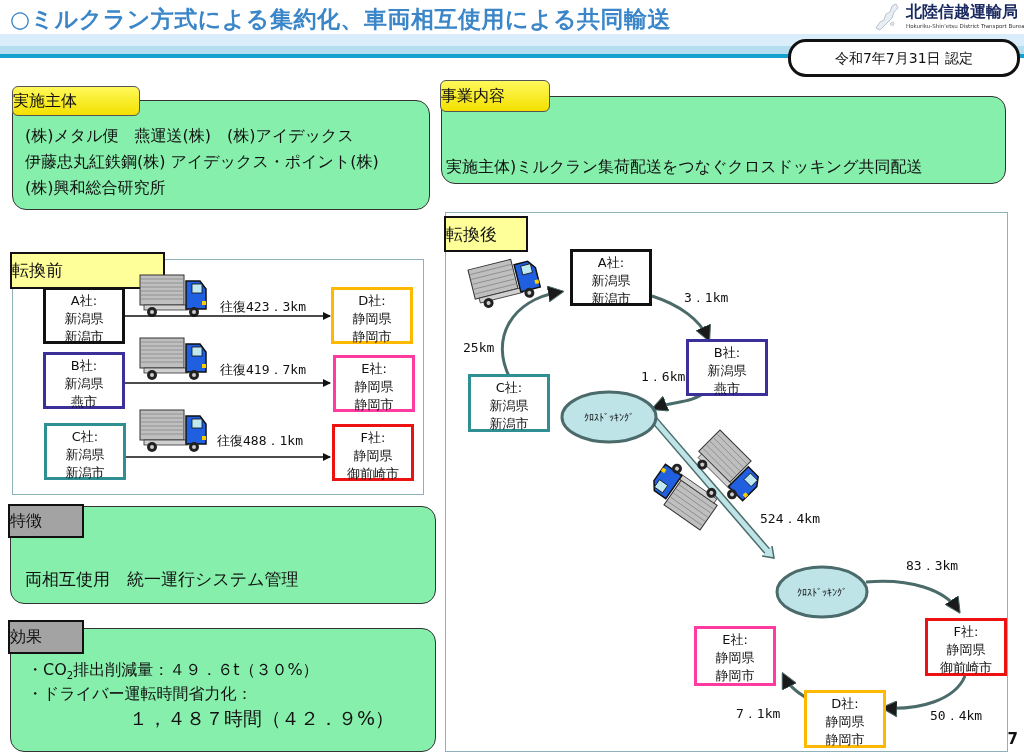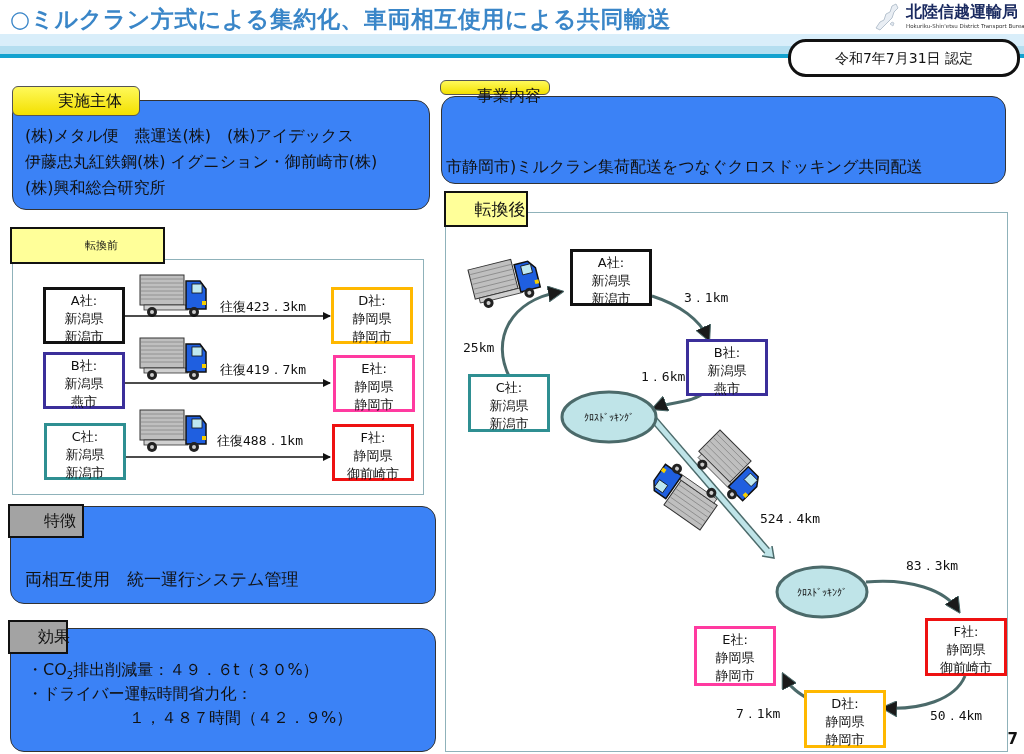--- a/index.html
+++ b/index.html
@@ -13,24 +13,24 @@
   #band3 { left:0; top:54px; width:1024px; height:4px; background:#13a2cf; }
   
   #logo { left:872px; top:2px; width:150px; height:34px;text-decoration:underline; }
   #logo-mark { left:0; top:0; width:30px; height:32px; }
   #logo-name { left:34px; top:0; font-size:16px; font-weight:bold; color:#1a2a60; white-space:nowrap; }
   #logo-en { left:34px; top:21px; font-size:5.5px; color:#333; white-space:nowrap; }
   
   #cert { left:788px; top:39px; width:232px; height:38px; border:3px solid #111; border-radius:18px; background:#fff;
           box-sizing:border-box; text-align:center; line-height:32px; font-size:14px; }
   
-  .panel { border:1.5px solid #333; border-radius:14px; background:#3b82f6; box-sizing:border-box; }
-  .tag { box-sizing:border-box; text-align:center; font-size:16px; white-space:nowrap;padding-left:28px; }
+  .panel { border:1.5px solid #333; border-radius:14px; background:#86efac; box-sizing:border-box; }
+  .tag { box-sizing:border-box; text-align:left; font-size:16px; white-space:nowrap; }
   .tag-yellow { background:#fff200; background:linear-gradient(#fff95a,#f3e000); border:1.5px solid #555; border-radius:6px; }
-  .tag-pale { background:#ffff99; border:2.5px solid #111; }
+  .tag-pale { background:#ffff99; border:2.5px solid #111;margin-top:25px; }
   .tag-green { background:#a3a3a3; border:2.5px solid #111; }
   .txt { font-size:16px; line-height:26px; white-space:nowrap; }
   .frame { border:1.5px solid #8fb2ba; box-sizing:border-box; background:#fff; }
   .cbox { position:absolute; box-sizing:border-box; background:#fff; text-align:center; font-size:13px; line-height:18px; padding-top:2px; }
   .km { position:absolute; font-size:13px; white-space:nowrap; font-family:"DejaVu Sans Mono","Liberation Mono",monospace; }
   #page-num { right:6px; bottom:6px; font-size:15px; font-weight:bold; }
   svg text { font-family:"DejaVu Sans", sans-serif; }
 </style>
 </head>
 <body>
@@ -46,32 +46,32 @@
     <path d="M18 22 l2 -2 l2 1 l-1 3 z" fill="#dfe6ee" stroke="#b7c3cf" stroke-width="0.8"></path>
   </svg>
   <div class="abs" id="logo-name">北陸信越運輸局</div>
   <div class="abs" id="logo-en">Hokuriku-Shin'etsu District Transport Bureau</div>
 </div>
 
 <div class="abs" id="cert">令和7年7月31日 認定</div>
 
 <div class="abs panel" style="left:12px;top:100px;width:418px;height:110px;">
   <div class="abs txt" style="left:12px;top:22px;">(株)メタル便　燕運送(株)　(株)アイデックス</div>
-  <div class="abs txt" style="left:12px;top:48px;">伊藤忠丸紅鉄鋼(株) イグニション・御前崎市(株)</div>
+  <div class="abs txt" style="left:12px;top:48px;">伊藤忠丸紅鉄鋼(株) アイデックス・ポイント(株)</div>
   <div class="abs txt" style="left:12px;top:74px;">(株)興和総合研究所</div>
 </div>
 <div class="abs tag tag-yellow" style="left:12px;top:86px;width:128px;height:30px;line-height:27px;">実施主体</div>
 
 <div class="abs panel" style="left:441px;top:96px;width:565px;height:88px;">
-  <div class="abs txt" style="left:4px;top:57px;">市静岡市)ミルクラン集荷配送をつなぐクロスドッキング共同配送</div>
-</div>
-<div class="abs tag tag-yellow" style="left:440px;top:80px;width:110px;height:15px;line-height:29px;">事業内容</div>
+  <div class="abs txt" style="left:4px;top:57px;">実施主体)ミルクラン集荷配送をつなぐクロスドッキング共同配送</div>
+</div>
+<div class="abs tag tag-yellow" style="left:440px;top:80px;width:110px;height:32px;line-height:29px;">事業内容</div>
 
 <div class="abs frame" style="left:12px;top:259px;width:412px;height:236px;"></div>
-<div class="abs tag tag-pale" style="left:10px;top:227px;width:155px;height:37px;line-height:33px;font-size:11px;">転換前</div>
+<div class="abs tag tag-pale" style="left:10px;top:227px;width:155px;height:37px;line-height:33px;font-size:17px;">転換前</div>
 
 <svg class="abs" style="left:0;top:0;width:440px;height:500px;">
   <defs>
     <marker id="arrBlack" markerWidth="8" markerHeight="8" refX="7" refY="4" orient="auto" markerUnits="userSpaceOnUse">
       <path d="M0,0 L8,4 L0,8 Z" fill="#111"></path>
     </marker>
     <g id="truck">
       <rect x="0" y="0" width="44" height="30" fill="#bfbfbf" stroke="#333" stroke-width="1"></rect>
       <g stroke="#888" stroke-width="0.8">
         <line x1="1" y1="4" x2="43" y2="4"></line>
@@ -141,23 +141,23 @@
 </div>
 
 <div class="abs panel" style="left:10px;top:506px;width:426px;height:98px;">
   <div class="abs txt" style="left:14px;top:59px;font-size:17px;">両相互使用　統一運行システム管理</div>
 </div>
 <div class="abs tag tag-green" style="left:8px;top:504px;width:76px;height:34px;line-height:30px;">特徴</div>
 
 <div class="abs panel" style="left:10px;top:628px;width:426px;height:124px;">
   <div class="abs txt" style="left:16px;top:28px;font-size:16px;"><span>・CO</span><sub style="font-size:10px;">2</sub><span>排出削減量：４９．６t（３０%）</span></div>
   <div class="abs txt" style="left:16px;top:52px;font-size:16px;">・ドライバー運転時間省力化：</div>
-  <div class="abs txt" style="left:118px;top:76px;font-size:16px;">１，４８７時間（４２．９%）</div>
-</div>
-<div class="abs tag tag-green" style="left:8px;top:620px;width:60px;height:34px;line-height:30px;">効果</div>
+  <div class="abs txt" style="left:118px;top:76px;font-size:19px;">１，４８７時間（４２．９%）</div>
+</div>
+<div class="abs tag tag-green" style="left:8px;top:620px;width:76px;height:34px;line-height:30px;">効果</div>
 
 <div class="abs frame" style="left:445px;top:212px;width:563px;height:540px;"></div>
 <div class="abs tag tag-pale" style="left:444px;top:191px;width:84px;height:36px;line-height:32px;font-size:17px;">転換後</div>
 
 <svg class="abs" style="left:0;top:0;width:1024px;height:754px;">
   <defs>
     <marker id="arrDk" markerWidth="16" markerHeight="16" refX="12" refY="8" orient="auto" markerUnits="userSpaceOnUse">
       <path d="M0,0 L16,8 L0,16 Z" fill="#1a1a1a" stroke="#4b6a6a" stroke-width="1"></path>
     </marker>
     <g id="truck2">

